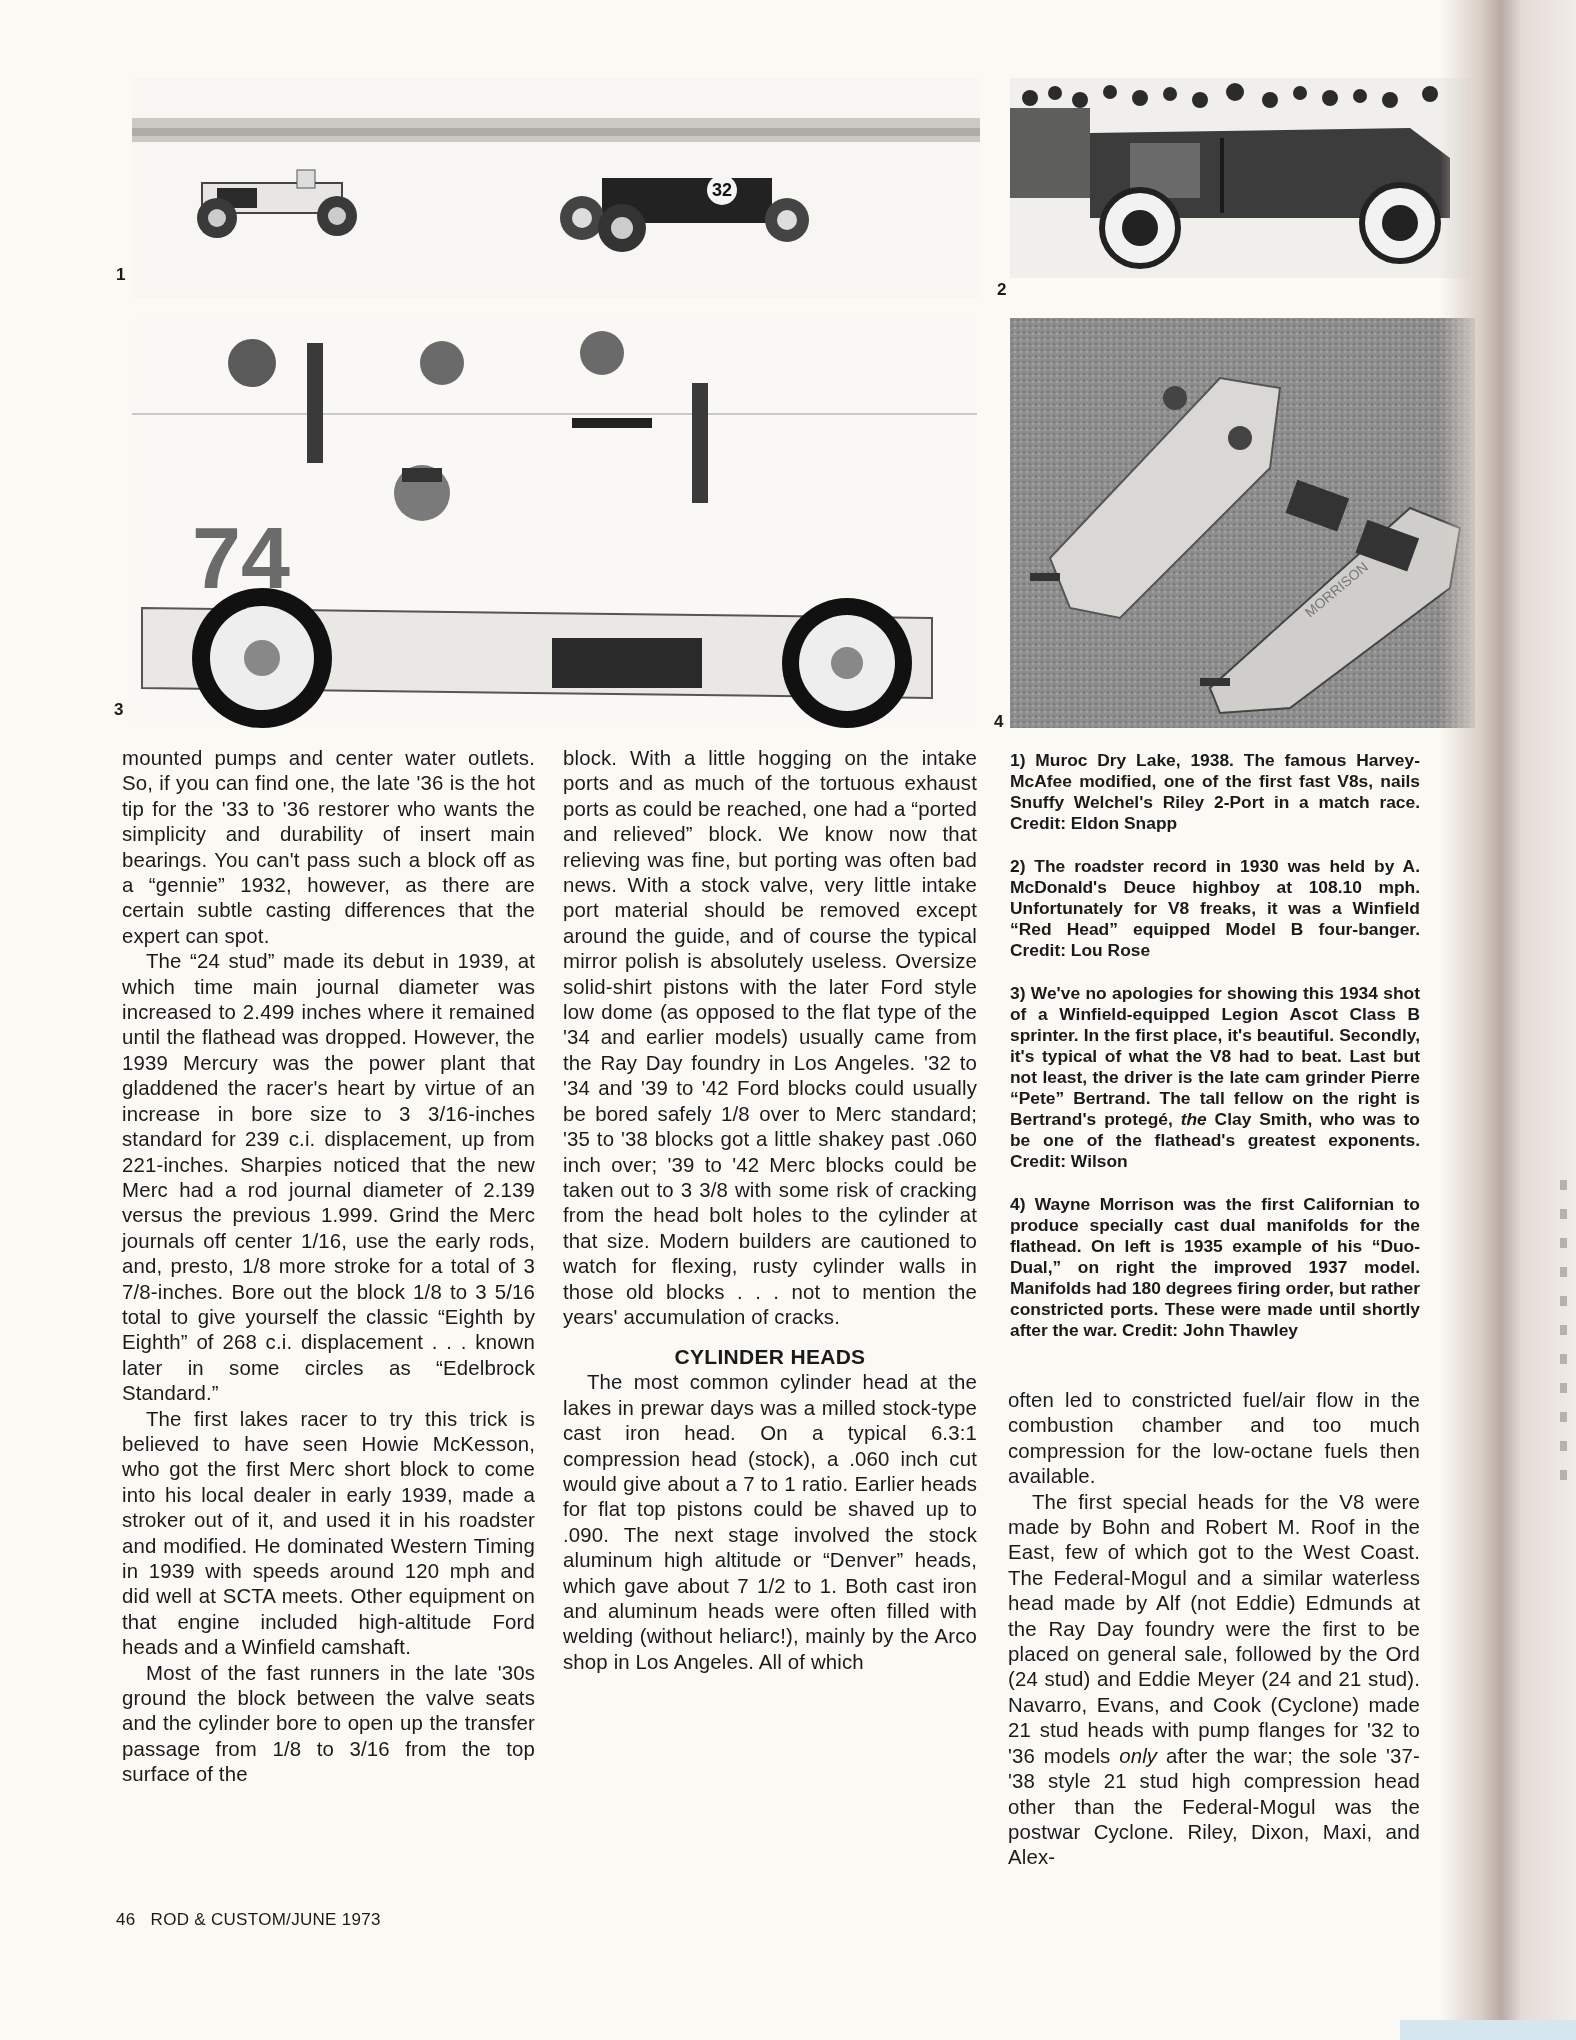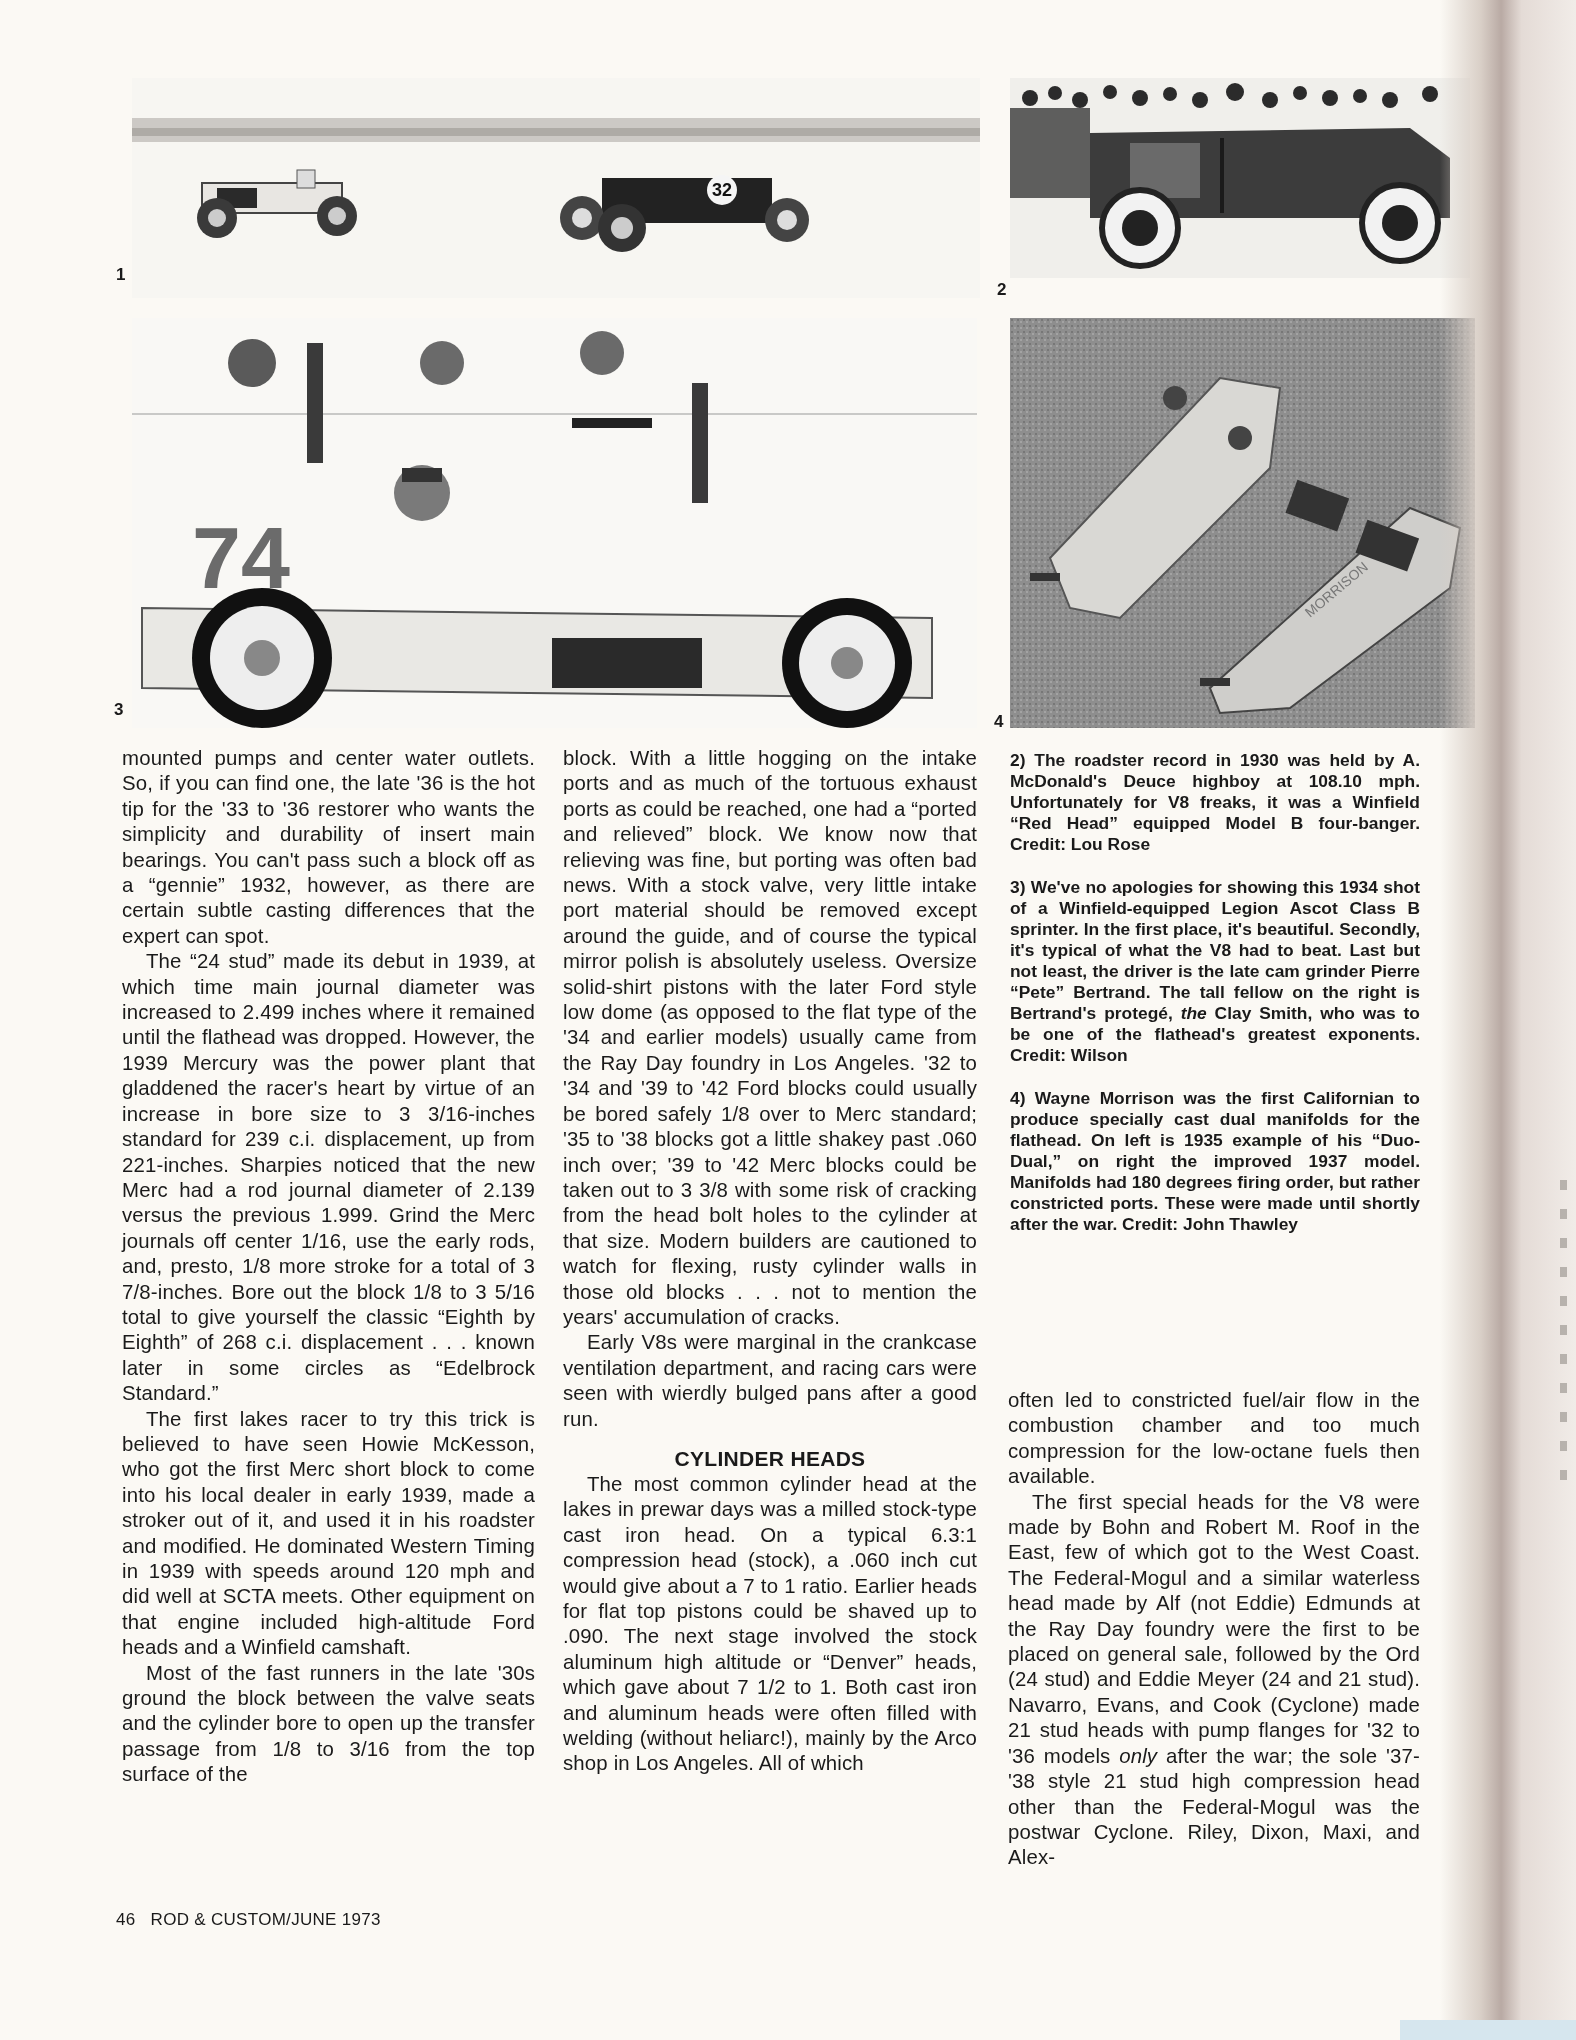--- a/index.html
+++ b/index.html
@@ -176,26 +176,26 @@
 
   <div class="col" style="left:122px; top:746px; width:413px;">
     <p>mounted pumps and center water outlets. So, if you can find one, the late '36 is the hot tip for the '33 to '36 restorer who wants the simplicity and durability of insert main bearings. You can't pass such a block off as a “gennie” 1932, however, as there are certain subtle casting differences that the expert can spot.</p>
     <p class="indent">The “24 stud” made its debut in 1939, at which time main journal diameter was increased to 2.499 inches where it remained until the flathead was dropped. However, the 1939 Mercury was the power plant that gladdened the racer's heart by virtue of an increase in bore size to 3 3/16-inches standard for 239 c.i. displacement, up from 221-inches. Sharpies noticed that the new Merc had a rod journal diameter of 2.139 versus the previous 1.999. Grind the Merc journals off center 1/16, use the early rods, and, presto, 1/8 more stroke for a total of 3 7/8-inches. Bore out the block 1/8 to 3 5/16 total to give yourself the classic “Eighth by Eighth” of 268 c.i. displacement . . . known later in some circles as “Edelbrock Standard.”</p>
     <p class="indent">The first lakes racer to try this trick is believed to have seen Howie McKesson, who got the first Merc short block to come into his local dealer in early 1939, made a stroker out of it, and used it in his roadster and modified. He dominated Western Timing in 1939 with speeds around 120 mph and did well at SCTA meets. Other equipment on that engine included high-altitude Ford heads and a Winfield camshaft.</p>
     <p class="indent">Most of the fast runners in the late '30s ground the block between the valve seats and the cylinder bore to open up the transfer passage from 1/8 to 3/16 from the top surface of the</p>
   </div>
 
   <div class="col" style="left:563px; top:746px; width:414px;">
     <p>block. With a little hogging on the intake ports and as much of the tortuous exhaust ports as could be reached, one had a “ported and relieved” block. We know now that relieving was fine, but porting was often bad news. With a stock valve, very little intake port material should be removed except around the guide, and of course the typical mirror polish is absolutely useless. Oversize solid-shirt pistons with the later Ford style low dome (as opposed to the flat type of the '34 and earlier models) usually came from the Ray Day foundry in Los Angeles. '32 to '34 and '39 to '42 Ford blocks could usually be bored safely 1/8 over to Merc standard; '35 to '38 blocks got a little shakey past .060 inch over; '39 to '42 Merc blocks could be taken out to 3 3/8 with some risk of cracking from the head bolt holes to the cylinder at that size. Modern builders are cautioned to watch for flexing, rusty cylinder walls in those old blocks . . . not to mention the years' accumulation of cracks.</p>
-    <p class="indent">Early V8s were marginal in the crankcase ventilation department, and racing cars were seen with wierdly bulged pans after a good run.</p>
     <h3>CYLINDER HEADS</h3>
     <p class="indent">The most common cylinder head at the lakes in prewar days was a milled stock-type cast iron head. On a typical 6.3:1 compression head (stock), a .060 inch cut would give about a 7 to 1 ratio. Earlier heads for flat top pistons could be shaved up to .090. The next stage involved the stock aluminum high altitude or “Denver” heads, which gave about 7 1/2 to 1. Both cast iron and aluminum heads were often filled with welding (without heliarc!), mainly by the Arco shop in Los Angeles. All of which</p>
   </div>
 
   <div class="captions">
+    <p>1) Muroc Dry Lake, 1938. The famous Harvey-McAfee modified, one of the first fast V8s, nails Snuffy Welchel's Riley 2-Port in a match race. Credit: Eldon Snapp</p>
     <p>2) The roadster record in 1930 was held by A. McDonald's Deuce highboy at 108.10 mph. Unfortunately for V8 freaks, it was a Winfield “Red Head” equipped Model B four-banger. Credit: Lou Rose</p>
     <p><span>3) We've no apologies for showing this 1934 shot of a Winfield-equipped Legion Ascot Class B sprinter. In the first place, it's beautiful. Secondly, it's typical of what the V8 had to beat. Last but not least, the driver is the late cam grinder Pierre “Pete” Bertrand. The tall fellow on the right is Bertrand's protegé, </span><em>the</em><span> Clay Smith, who was to be one of the flathead's greatest exponents. Credit: Wilson</span></p>
     <p>4) Wayne Morrison was the first Californian to produce specially cast dual manifolds for the flathead. On left is 1935 example of his “Duo-Dual,” on right the improved 1937 model. Manifolds had 180 degrees firing order, but rather constricted ports. These were made until shortly after the war. Credit: John Thawley</p>
   </div>
 
   <div class="col col3-body">
     <p>often led to constricted fuel/air flow in the combustion chamber and too much compression for the low-octane fuels then available.</p>
     <p class="indent"><span>The first special heads for the V8 were made by Bohn and Robert M. Roof in the East, few of which got to the West Coast. The Federal-Mogul and a similar waterless head made by Alf (not Eddie) Edmunds at the Ray Day foundry were the first to be placed on general sale, followed by the Ord (24 stud) and Eddie Meyer (24 and 21 stud). Navarro, Evans, and Cook (Cyclone) made 21 stud heads with pump flanges for '32 to '36 models </span><em>only</em><span> after the war; the sole '37-'38 style 21 stud high compression head other than the Federal-Mogul was the postwar Cyclone. Riley, Dixon, Maxi, and Alex-</span></p>
   </div>
 

